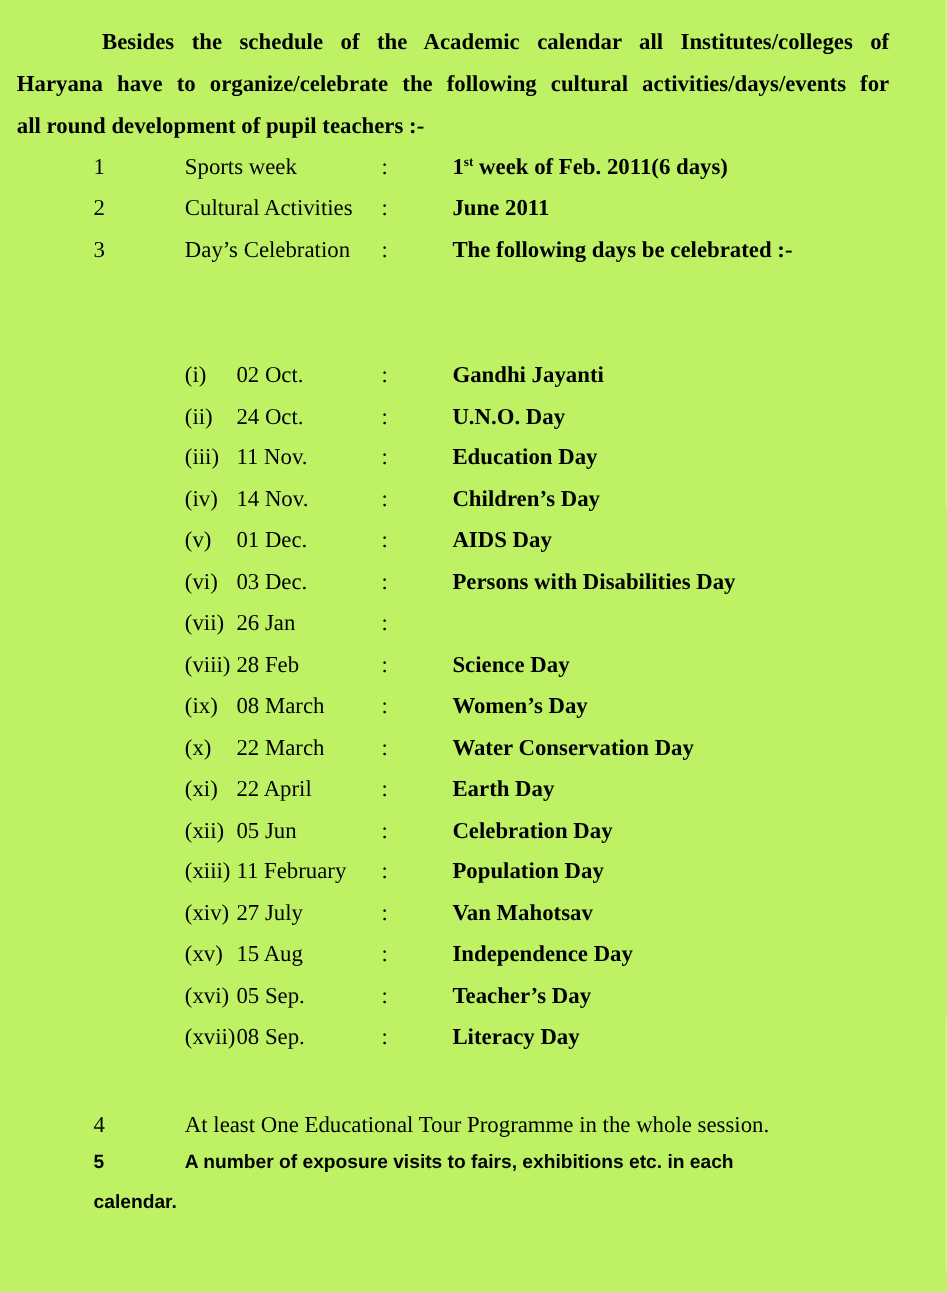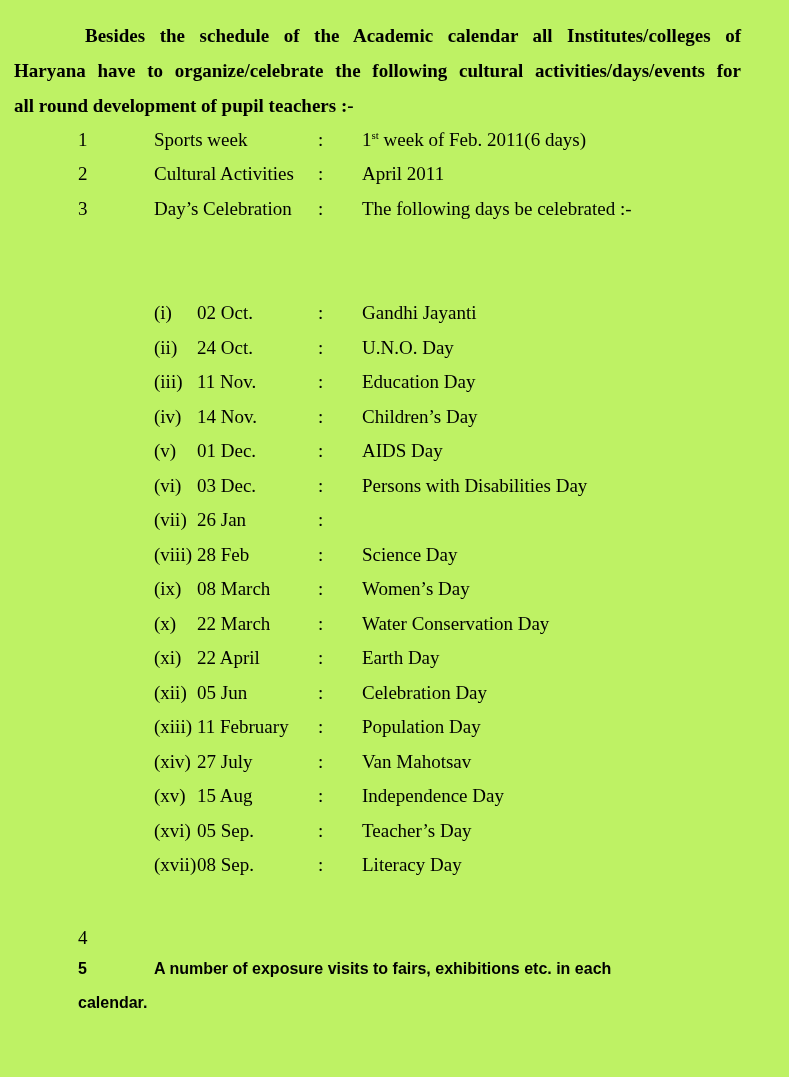--- a/index.html
+++ b/index.html
@@ -44,21 +44,21 @@
     font-size: 19px;
   }
   .row > span {
     position: absolute;
     white-space: nowrap;
   }
   .col-num   { left: 78px; }
   .col-label { left: 137px; margin-left: 17px; }
   .col-date  { left: 197px; }
   .col-colon { left: 318px; }
-  .col-value { left: 362px; }
+  .col-value { left: 377px; font-weight: bold; }
   #item-row-1 { top: 122px; }
   #item-row-2 { top: 156px; }
   #item-row-3 { top: 191px; }
   .days {
     position: absolute;
     top: 296px;
     left: 0;
     width: 789px;
   }
   .day-row {
@@ -101,21 +101,21 @@
     <span class="col-num">1</span>
     <span class="col-label">Sports week</span>
     <span class="col-colon">:</span>
     <span class="col-value"><span>1</span><span class="sup">st</span><span> week of Feb. 2011(6 days)</span></span>
   </div>
 
   <div class="row" id="item-row-2">
     <span class="col-num">2</span>
     <span class="col-label">Cultural Activities</span>
     <span class="col-colon">:</span>
-    <span class="col-value">April 2011</span>
+    <span class="col-value">June 2011</span>
   </div>
 
   <div class="row" id="item-row-3">
     <span class="col-num">3</span>
     <span class="col-label">Day’s Celebration</span>
     <span class="col-colon">:</span>
     <span class="col-value">The following days be celebrated :-</span>
   </div>
 
   <div class="days">
@@ -233,20 +233,21 @@
     <div class="day-row">
       <span class="col-label">(xvii)</span>
       <span class="col-date">08 Sep.</span>
       <span class="col-colon">:</span>
       <span class="col-value">Literacy Day</span>
     </div>
   </div>
 
   <div class="row" id="item-row-4">
     <span class="col-num">4</span>
+    <span class="col-label">At least One Educational Tour Programme in the whole session.</span>
   </div>
 
   <div class="row sans" id="item-row-5">
     <span class="col-num">5</span>
     <span class="col-label">A number of exposure visits to fairs, exhibitions etc. in each</span>
   </div>
 
   <div class="row sans" id="semester-row">
     <span>calendar.</span>
   </div>

